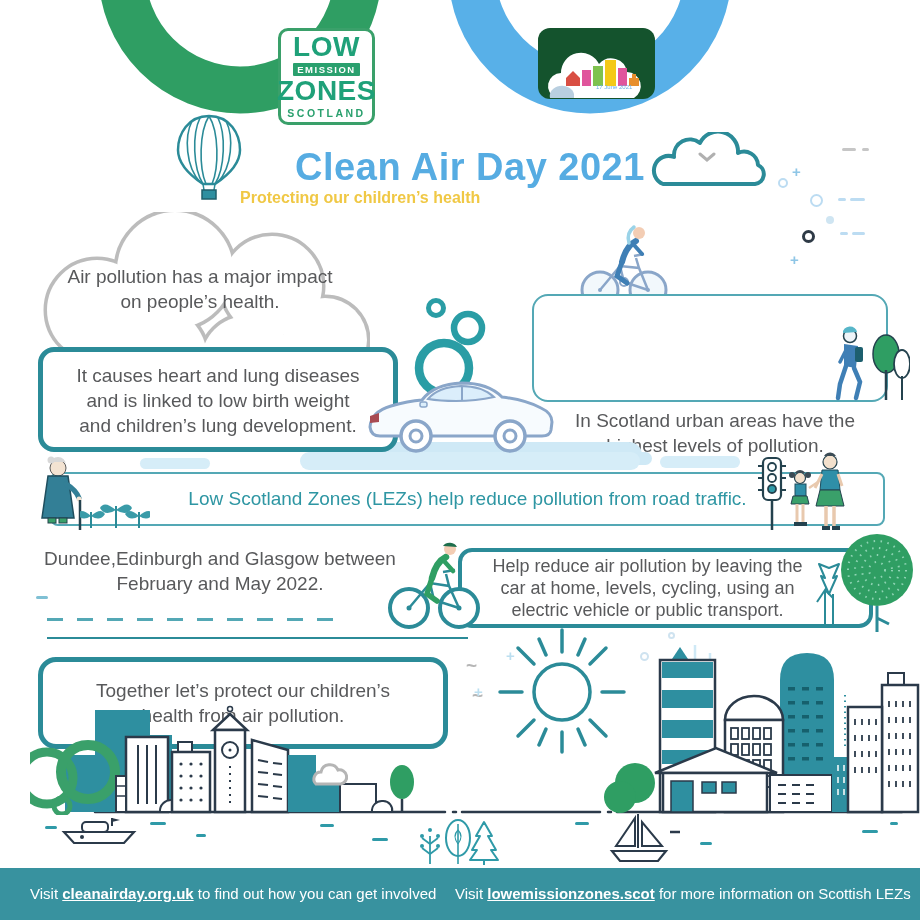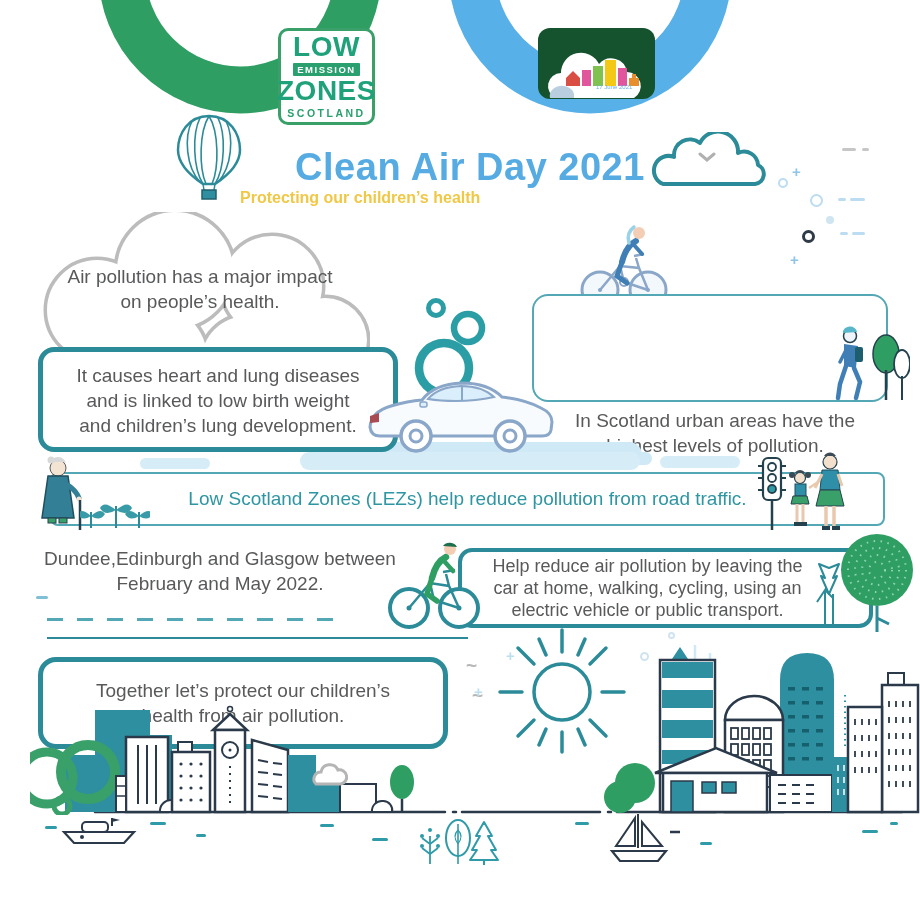--- a/index.html
+++ b/index.html
@@ -283,21 +283,21 @@
     <path d="M49 40 L44 56 L54 63" fill="none" stroke="#2f9e63" stroke-width="5.5" stroke-linecap="round"></path>
     <path d="M49 40 Q53 24 63 19" fill="none" stroke="#2f9e63" stroke-width="6.5" stroke-linecap="round"></path>
     <path d="M61 23 L70 33" fill="none" stroke="#2f9e63" stroke-width="4.5" stroke-linecap="round"></path>
     <circle cx="67" cy="11" r="6" fill="#f3cdb4"></circle>
     <path d="M60 8 A8 7 0 0 1 74 9 Z" fill="#1d6e4c"></path>
   </svg>
 
   <div class="box b4" style="left:458px;top:548px;width:415px;height:80px;border-radius:14px;z-index:2;"></div>
   <div class="fact" style="left:475px;top:556px;width:345px;font-size:18px;line-height:1.22;z-index:3;">
     <div>Help reduce air pollution by leaving the</div>
-    <div>car at home, walking, cycling, using an</div>
+    <div>car at home, levels, cycling, using an</div>
     <div>electric vehicle or public transport.</div>
   </div>
 
   <svg class="abs" style="left:815px;top:532px;z-index:4;" width="105" height="106" viewBox="0 0 105 106">
     <path d="M18 96 L18 62 M10 96 L10 58 L2 70 M10 58 L18 66" fill="none" stroke="#2b8b98" stroke-width="2"></path>
     <path d="M14 62 L6 44 L10 46 L4 32 L14 36 L24 32 L18 46 L22 44 Z" fill="#fff" stroke="#2b8b98" stroke-width="2" stroke-linejoin="round"></path>
     <circle cx="62" cy="38" r="36" fill="#2f9e63"></circle>
     <g fill="none" stroke="#8fd4b4" stroke-width="2" stroke-dasharray="1.5,5.5">
       <circle cx="62" cy="38" r="8"></circle>
         <circle cx="62" cy="38" r="15"></circle>
@@ -578,14 +578,18 @@
       <circle cx="10" cy="30" r="2"></circle>
         <circle cx="26" cy="30" r="2"></circle>
     </g>
     <ellipse cx="46" cy="22" rx="12" ry="18" fill="#fff" stroke="#2f9aa8" stroke-width="2"></ellipse>
     <line x1="46" y1="8" x2="46" y2="48" stroke="#2f9aa8" stroke-width="1.6"></line>
     <path d="M46 14 q-6 6 0 14 M46 14 q6 6 0 14" fill="none" stroke="#2f9aa8" stroke-width="1.2"></path>
     <polygon points="72,6 80,20 76,20 84,34 79,34 86,44 58,44 65,34 60,34 68,20 64,20" fill="#fff" stroke="#2f9aa8" stroke-width="2" stroke-linejoin="round"></polygon>
     <line x1="72" y1="44" x2="72" y2="49" stroke="#2f9aa8" stroke-width="2"></line>
   </svg>
 
+  <div id="footer">
+    <div class="fl"><span>Visit </span><span class="flink">cleanairday.org.uk</span><span> to find out how you can get involved</span></div>
+    <div class="fr"><span>Visit </span><span class="flink">lowemissionzones.scot</span><span> for more information on Scottish LEZs</span></div>
+  </div>
 
 </div>
 
 </body></html>

